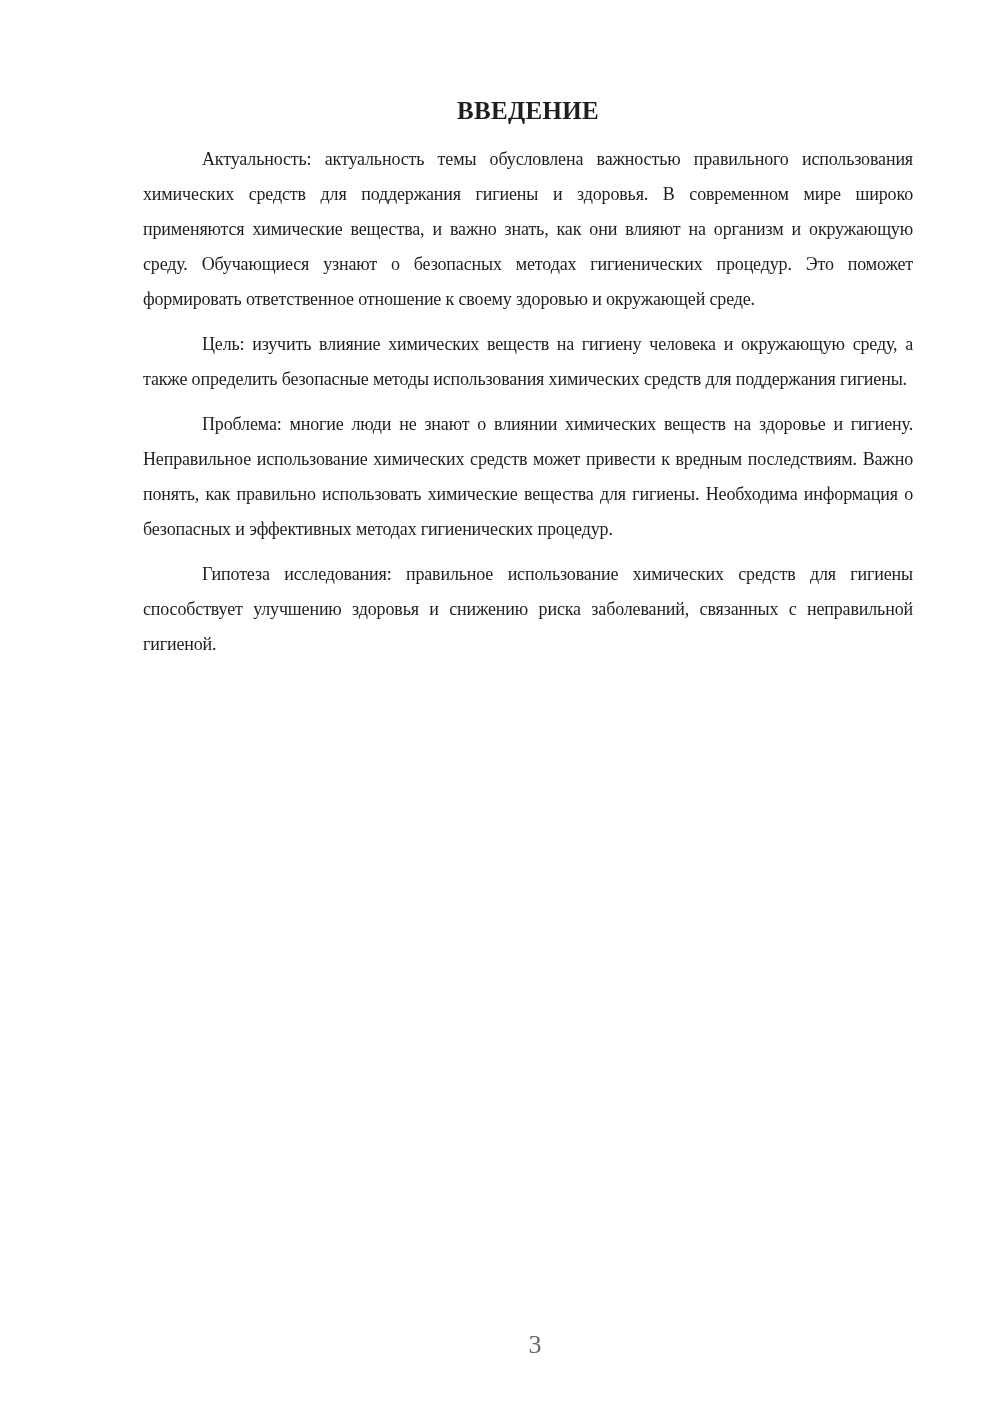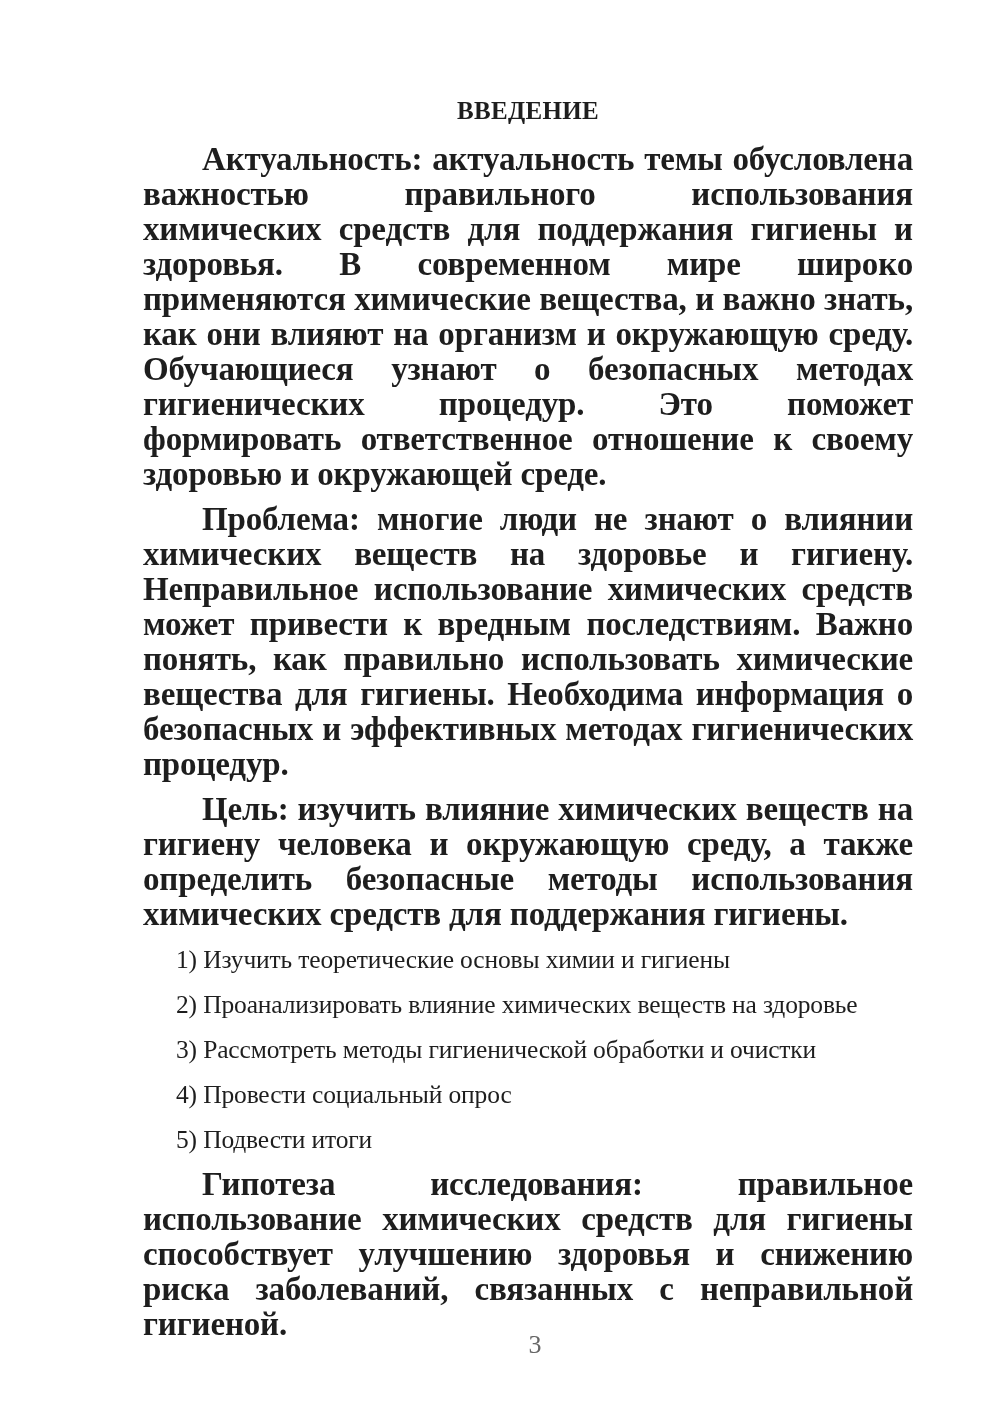--- a/index.html
+++ b/index.html
@@ -21,27 +21,26 @@
   }
   .doc-title {
     font-size: 25px;
     line-height: 30px;
     margin: 0 0 16px 0;
     text-align: center;
     font-weight: 700;
     letter-spacing: 0.3px;
   }
   .para {
-    font-size: 33px;
+    font-size: 18px;
     line-height: 35px;
     margin: 0 0 10px 0;
     text-align: justify;
     text-indent: 59px;
     letter-spacing: -0.15px;
-    font-weight: bold;
   }
   .tasks { margin: 0; }
   .task {
     font-size: 25.5px;
     line-height: 35px;
     margin: 0 0 10px 0;
     padding-left: 33px;
     text-align: left;
     text-indent: 0;
     letter-spacing: -0.15px;
@@ -61,32 +60,25 @@
 </style>
 </head>
 <body>
 
 <div class="page">
 
   <h1 class="doc-title">ВВЕДЕНИЕ</h1>
 
   <p class="para">Актуальность: актуальность темы обусловлена важностью правильного использования химических средств для поддержания гигиены и здоровья. В современном мире широко применяются химические вещества, и важно знать, как они влияют на организм и окружающую среду. Обучающиеся узнают о безопасных методах гигиенических процедур. Это поможет формировать ответственное отношение к своему здоровью и окружающей среде.</p>
 
+  <p class="para">Цель: изучить влияние химических веществ на гигиену человека и окружающую среду, а также определить безопасные методы использования химических средств для поддержания гигиены.</p>
+
   <p class="para">Проблема: многие люди не знают о влиянии химических веществ на здоровье и гигиену. Неправильное использование химических средств может привести к вредным последствиям. Важно понять, как правильно использовать химические вещества для гигиены. Необходима информация о безопасных и эффективных методах гигиенических процедур.</p>
 
-  <p class="para">Цель: изучить влияние химических веществ на гигиену человека и окружающую среду, а также определить безопасные методы использования химических средств для поддержания гигиены.</p>
 
-
-  <div class="tasks">
-    <p class="task">1) Изучить теоретические основы химии и гигиены</p>
-    <p class="task">2) Проанализировать влияние химических веществ на здоровье</p>
-    <p class="task">3) Рассмотреть методы гигиенической обработки и очистки</p>
-    <p class="task">4) Провести социальный опрос</p>
-    <p class="task">5) Подвести итоги</p>
-  </div>
 
 
 
   <p class="para">Гипотеза исследования: правильное использование химических средств для гигиены способствует улучшению здоровья и снижению риска заболеваний, связанных с неправильной гигиеной.</p>
 
   <div class="footer">
     <span class="page-number">3</span>
   </div>
 
 </div>

